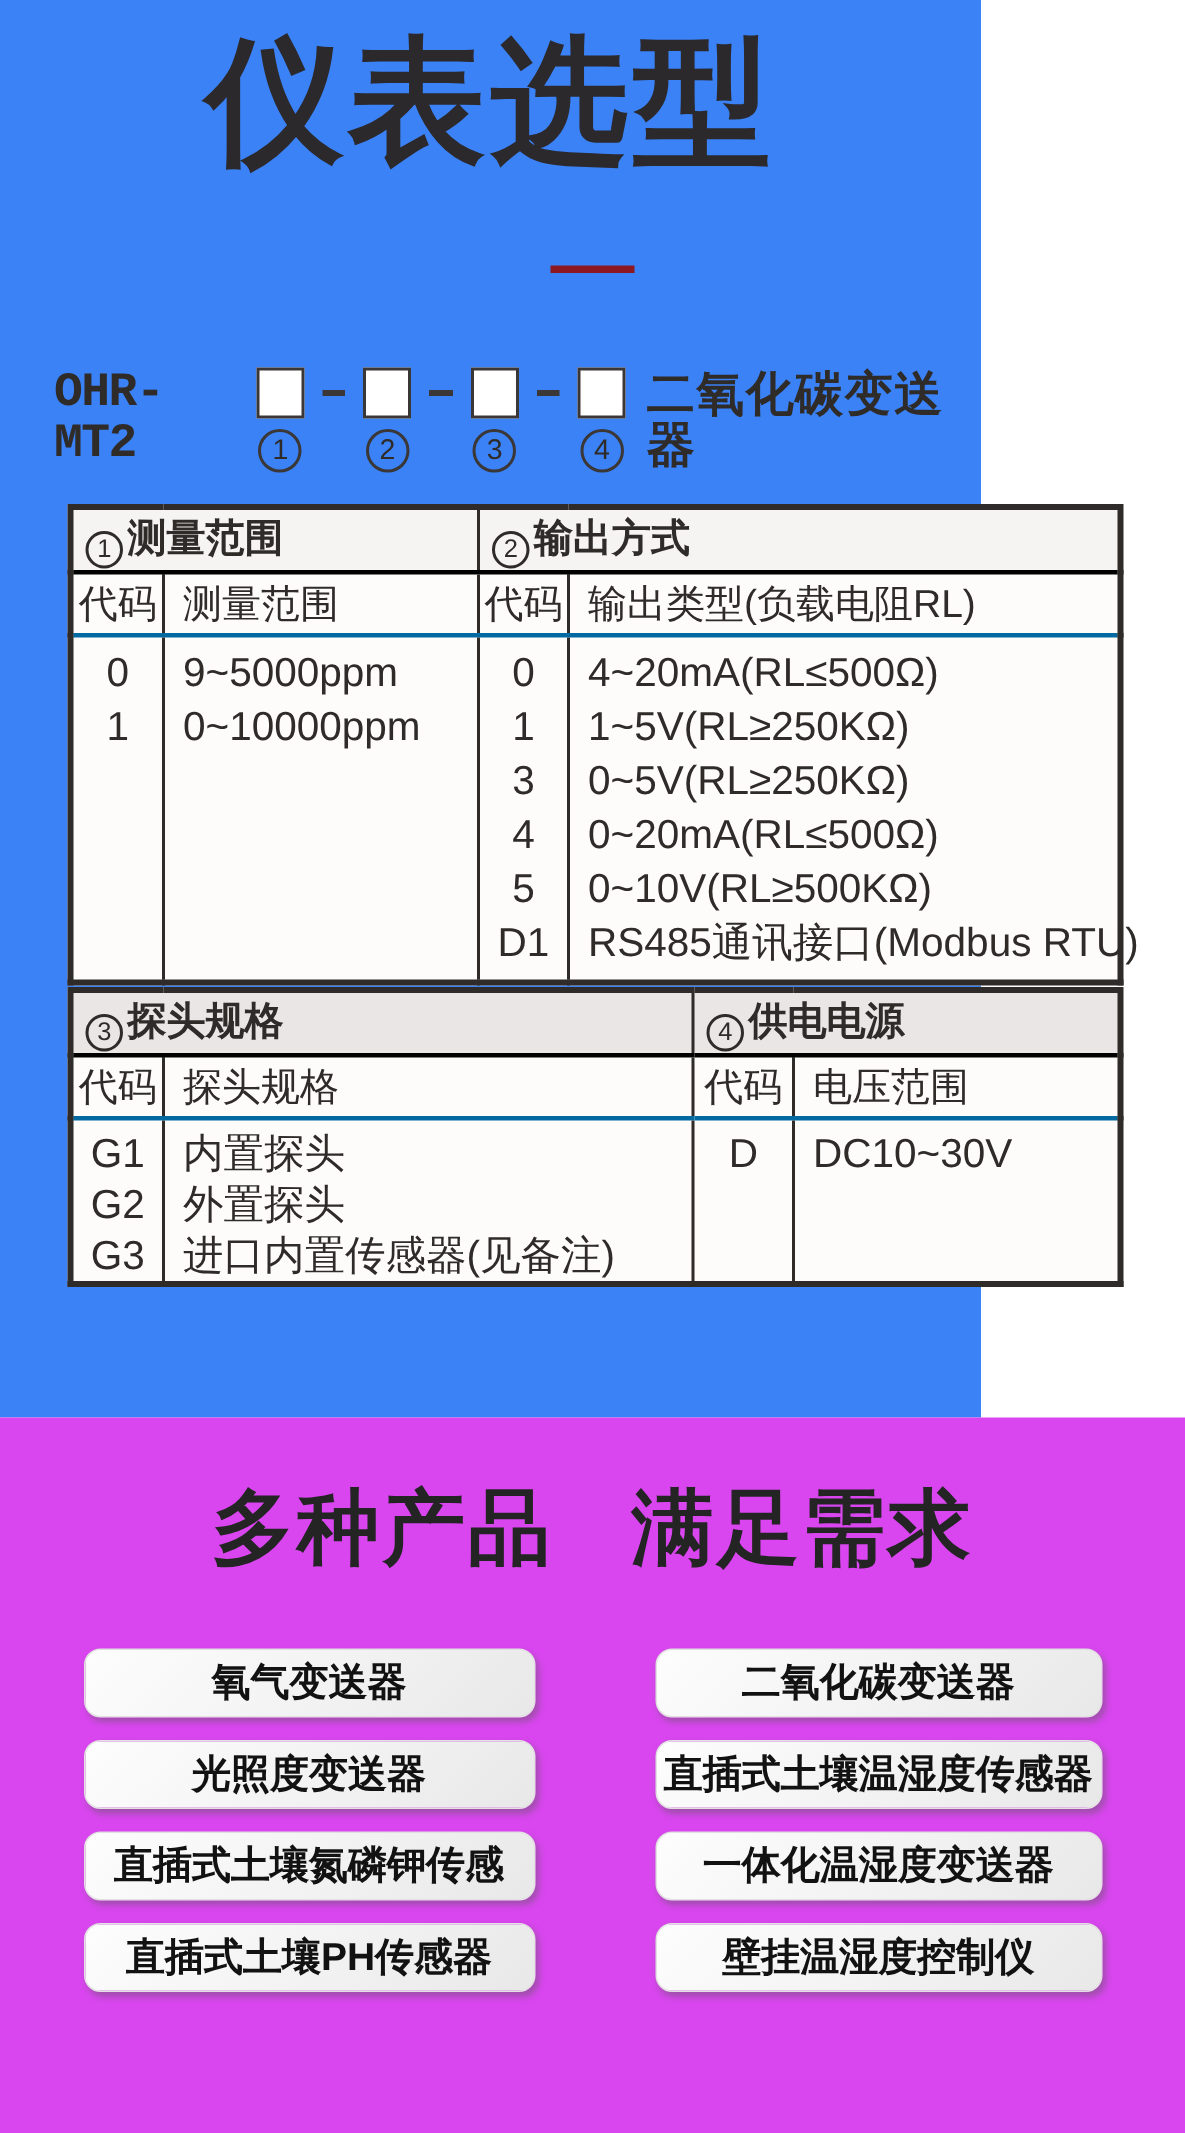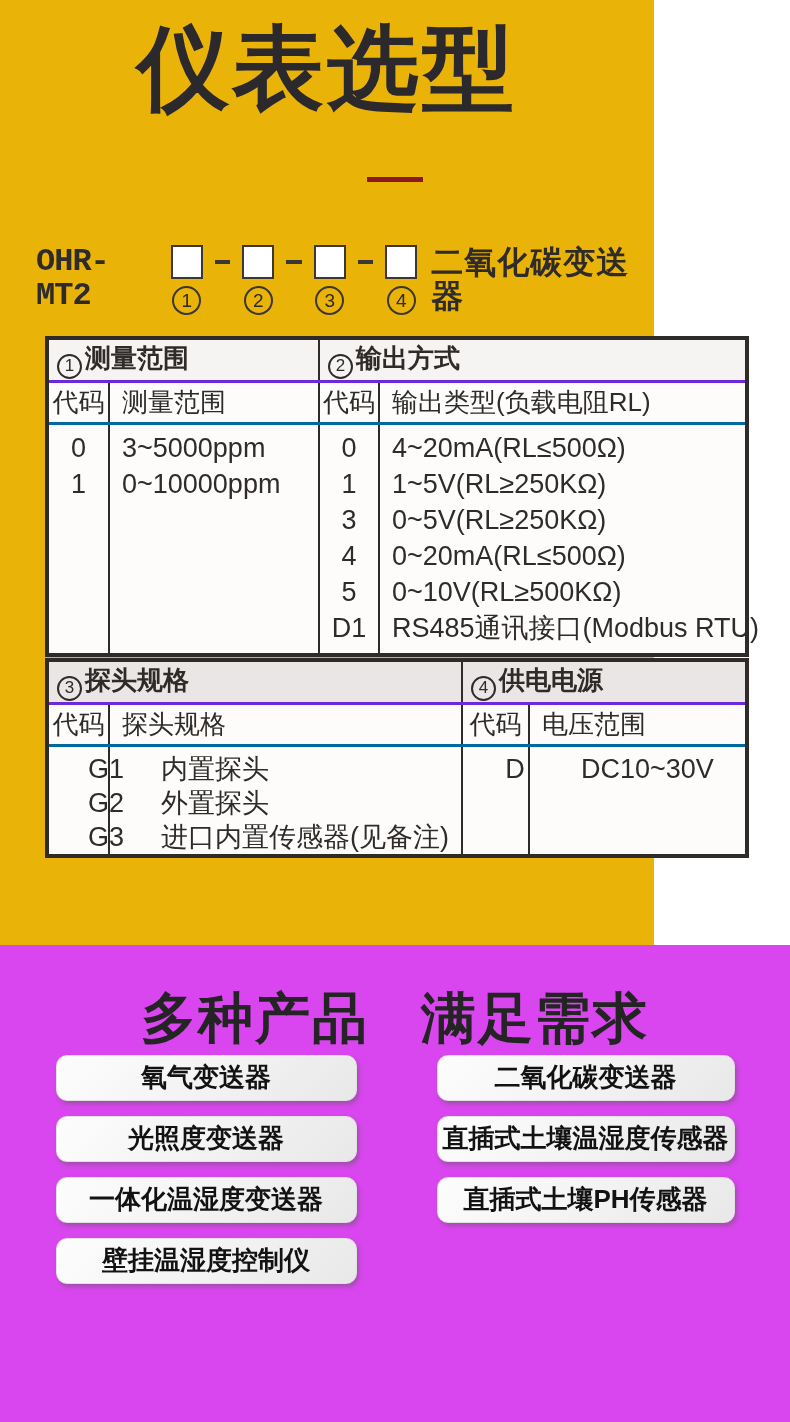--- a/index.html
+++ b/index.html
@@ -8,21 +8,21 @@
     font-family: "Liberation Sans", "DejaVu Sans", sans-serif;
     color: #2e2b29;
     background: #ffffff;
   }
   .page { width: 790px; height: 1422px; position: relative; overflow: hidden; }
 
   
   .top-section {
     position: relative;
     width: 654px; height: 945px;
-    background: #eab308;
+    background: #3b82f6;
   }
   .main-title {
     position: absolute; top: 20px; left: 0; width: 100%;
     text-align: center;
     font-size: 92px; font-weight: 900; letter-spacing: 3px;
     color: #2b292c; line-height: 1.05;
   }
   .red-divider {
     position: absolute; top: 177px; left: 367px;
     width: 56px; height: 5px; background: #8c1922;
@@ -64,21 +64,21 @@
     background: #fdfcfb;
   }
   table.spec.t1 { top: 336px; }
   table.spec.t2 { top: 658px; padding-left: 48px; }
   table.spec th, table.spec td {
     border: 2px solid #2e2b28;
     font-weight: 400; color: #2e2b29;
   }
   table.spec tr.sec-row th {
     border-top: 4px solid #2e2b28;
-    border-bottom: 3px solid #6d28d9;
+    border-bottom: 3px solid #000000;
     height: 43px;
     text-align: left; padding-left: 8px;
     font-size: 26px; font-weight: 600;
   }
   table.spec { border: 4px solid #2e2b28; }
   .t1 tr.sec-row th { background: #f6f4f3; }
   .t2 tr.sec-row th { background: #e9e6e5; }
   .sec-circle {
     display: inline-flex; width: 25px; height: 25px;
     border: 2px solid #2e2b29; border-radius: 50%;
@@ -89,21 +89,21 @@
   table.spec tr.hdr-row td {
     height: 42px; font-size: 26px; font-weight: 500;
     border-bottom: 3px solid #0369a1;
   }
   td.c { text-align: center; }
   td.l { text-align: left; padding-left: 12px; }
   table.spec tr.body-row td { vertical-align: top; padding-top: 5px; font-size: 27px; }
   .t1 tr.body-row td { height: 232px; }
   .t2 tr.body-row td { height: 108px; }
   .t1 .line { height: 36px; line-height: 36px; }
-  .t2 .line { height: 34px; line-height: 34px; margin-left: 39px; }
+  .t2 .line { height: 34px; line-height: 34px; }
   .codes .line { text-align: center; }
   .descs .line { text-align: left; padding-left: 12px; white-space: nowrap; }
 
   
   .note-line {
     position: absolute; top: 869px; left: 45px; width: 710px;
     font-size: 20px; font-weight: 700; color: #1d1b1a;
     letter-spacing: 0px; white-space: nowrap;
   }
 
@@ -111,20 +111,21 @@
   .bottom-section {
     position: relative; width: 790px; height: 477px;
     background: #d946ef; padding-top: 38px;
   }
   .products-heading {
     display: flex; justify-content: center; gap: 52px;
     font-size: 55px; font-weight: 900; color: #242424;
     letter-spacing: 2px; line-height: 1.3;
   }
   .products-grid {
+    margin-top: 44px;
     display: grid;
     grid-template-columns: 301px 298px;
     column-gap: 80px; row-gap: 15px;
     justify-content: center;
   }
   .product-btn {
     height: 46px; border-radius: 11px;
     background: linear-gradient(135deg, #fdfdfd 0%, #f3f2f2 55%, #e9e8e8 100%);
     border: 1px solid #e2e0e0;
     box-shadow: 2px 3px 4px rgba(90, 90, 90, 0.45);
@@ -193,21 +194,21 @@
         <td class="l">测量范围</td>
         <td class="c">代码</td>
         <td class="l">输出类型(负载电阻RL)</td>
       </tr>
       <tr class="body-row">
         <td class="codes">
           <div class="line">0</div>
           <div class="line">1</div>
         </td>
         <td class="descs">
-          <div class="line">3~5000ppm</div>
+          <div class="line">9~5000ppm</div>
           <div class="line">0~10000ppm</div>
         </td>
         <td class="codes">
           <div class="line">0</div>
           <div class="line">1</div>
           <div class="line">3</div>
           <div class="line">4</div>
           <div class="line">5</div>
           <div class="line">D1</div>
         </td>
@@ -272,19 +273,20 @@
     <div class="products-heading">
       <span>多种产品</span>
       <span>满足需求</span>
     </div>
 
     <div class="products-grid">
       <div class="product-btn">氧气变送器</div>
       <div class="product-btn">二氧化碳变送器</div>
       <div class="product-btn">光照度变送器</div>
       <div class="product-btn">直插式土壤温湿度传感器</div>
+      <div class="product-btn">直插式土壤氮磷钾传感</div>
       <div class="product-btn">一体化温湿度变送器</div>
       <div class="product-btn">直插式土壤PH传感器</div>
       <div class="product-btn">壁挂温湿度控制仪</div>
     </div>
   </div>
 
 </div>
 
 </body></html>

